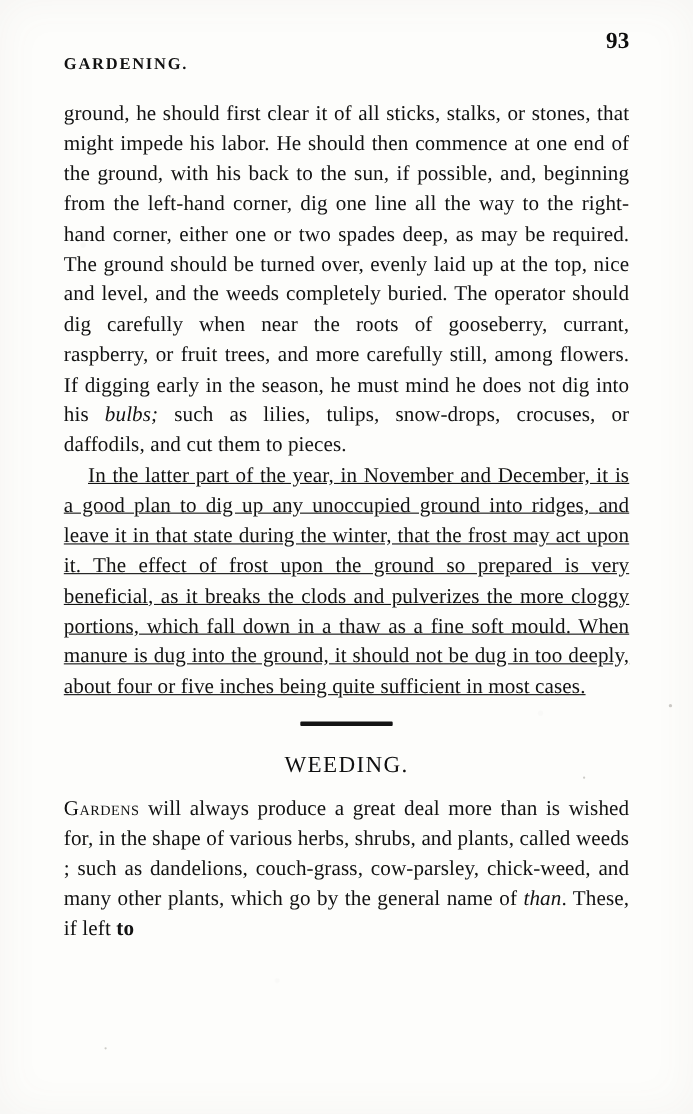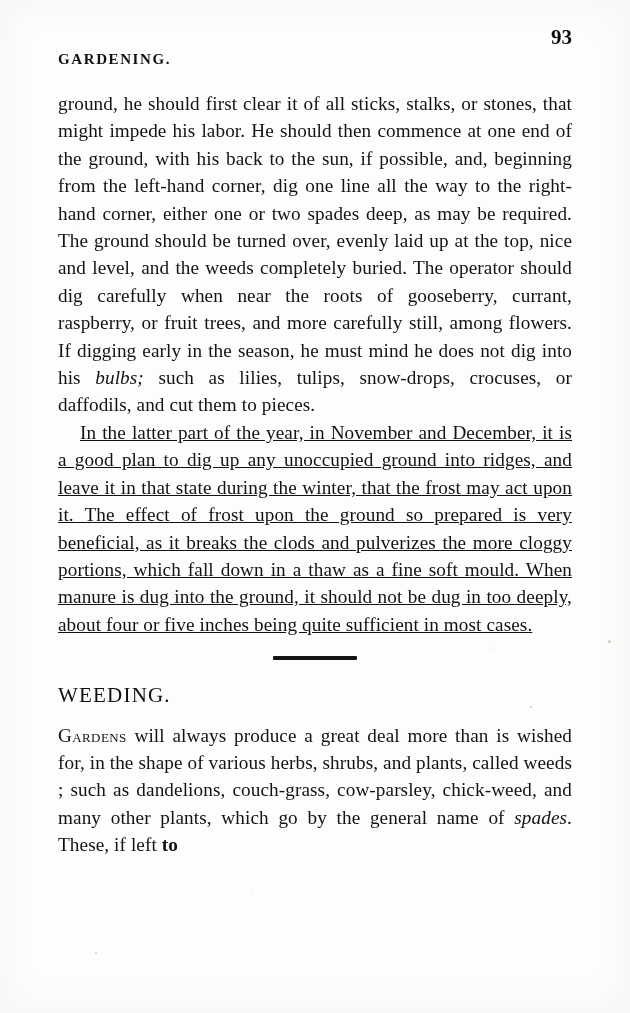--- a/index.html
+++ b/index.html
@@ -88,21 +88,21 @@
     justify-content: center;
     margin: 18px 0 10px 0;
   }
   .rule {
     width: 84px;
     height: 4px;
     background: #141414;
     border-radius: 1px;
   }
   .section-title {
-    text-align: left;
+    text-align: center;
     font-size: 21px;
     letter-spacing: 1.2px;
     margin: 22px 0 12px 0;
     color: #101010;
   }
   .speck {
     position: absolute;
     background: rgba(60,55,45,0.25);
     border-radius: 50%;
     pointer-events: none;
@@ -123,21 +123,21 @@
     <p><span>ground, he should first clear it of all sticks, stalks, or stones, that might impede his labor.   He should then commence at one end of the ground, with his back to the sun, if possible, and, beginning from the left-hand corner, dig one line all the way to the right-hand corner, either one or two spades deep, as may be required. The ground should be turned over, evenly laid up at the top, nice and level, and the weeds completely buried. The operator should dig carefully when near the roots of gooseberry, currant, raspberry, or fruit trees, and more carefully still, among flowers.  If digging early in the season, he must mind he does not dig into his </span><span class="it">bulbs;</span><span> such as lilies, tulips, snow-drops, crocuses, or daffodils, and cut them to pieces.</span></p>
 
     <p class="para-indent"><span>In the latter part of the year, in November and December, it is a good plan to dig up any unoccupied ground into ridges, and leave it in that state during the winter, that the frost may act upon it.  The effect of frost upon the ground so prepared is very beneficial, as it breaks the clods and pulverizes the more cloggy portions, which fall down in a thaw as a fine soft mould. When manure is dug into the ground, it should not be dug in too deeply, about four or five inches being quite sufficient in most cases.</span></p>
 
     <div class="rule-wrap">
       <div class="rule"></div>
     </div>
 
     <div class="section-title">WEEDING.</div>
 
-    <p><span class="smallcaps">Gardens</span><span> will always produce a great deal more than is wished for, in the shape of various herbs, shrubs, and plants, called weeds ;  such as dandelions, couch-grass, cow-parsley, chick-weed, and many other plants, which go by the general name of </span><span class="it">spades</span><span>.   These, if left </span><b>to</b></p>
+    <p><span class="smallcaps">Gardens</span><span> will always produce a great deal more than is wished for, in the shape of various herbs, shrubs, and plants, called weeds ;  such as dandelions, couch-grass, cow-parsley, chick-weed, and many other plants, which go by the general name of </span><span class="it">than</span><span>.   These, if left </span><b>to</b></p>
 
   </div>
 
   <span class="speck" style="left:608px; top:640px; width:3px; height:3px;"></span>
   <span class="speck" style="left:95px; top:952px; width:2px; height:2px;"></span>
   <span class="speck" style="left:530px; top:706px; width:2px; height:2px;"></span>
 
 </div>
 
 </body></html>

